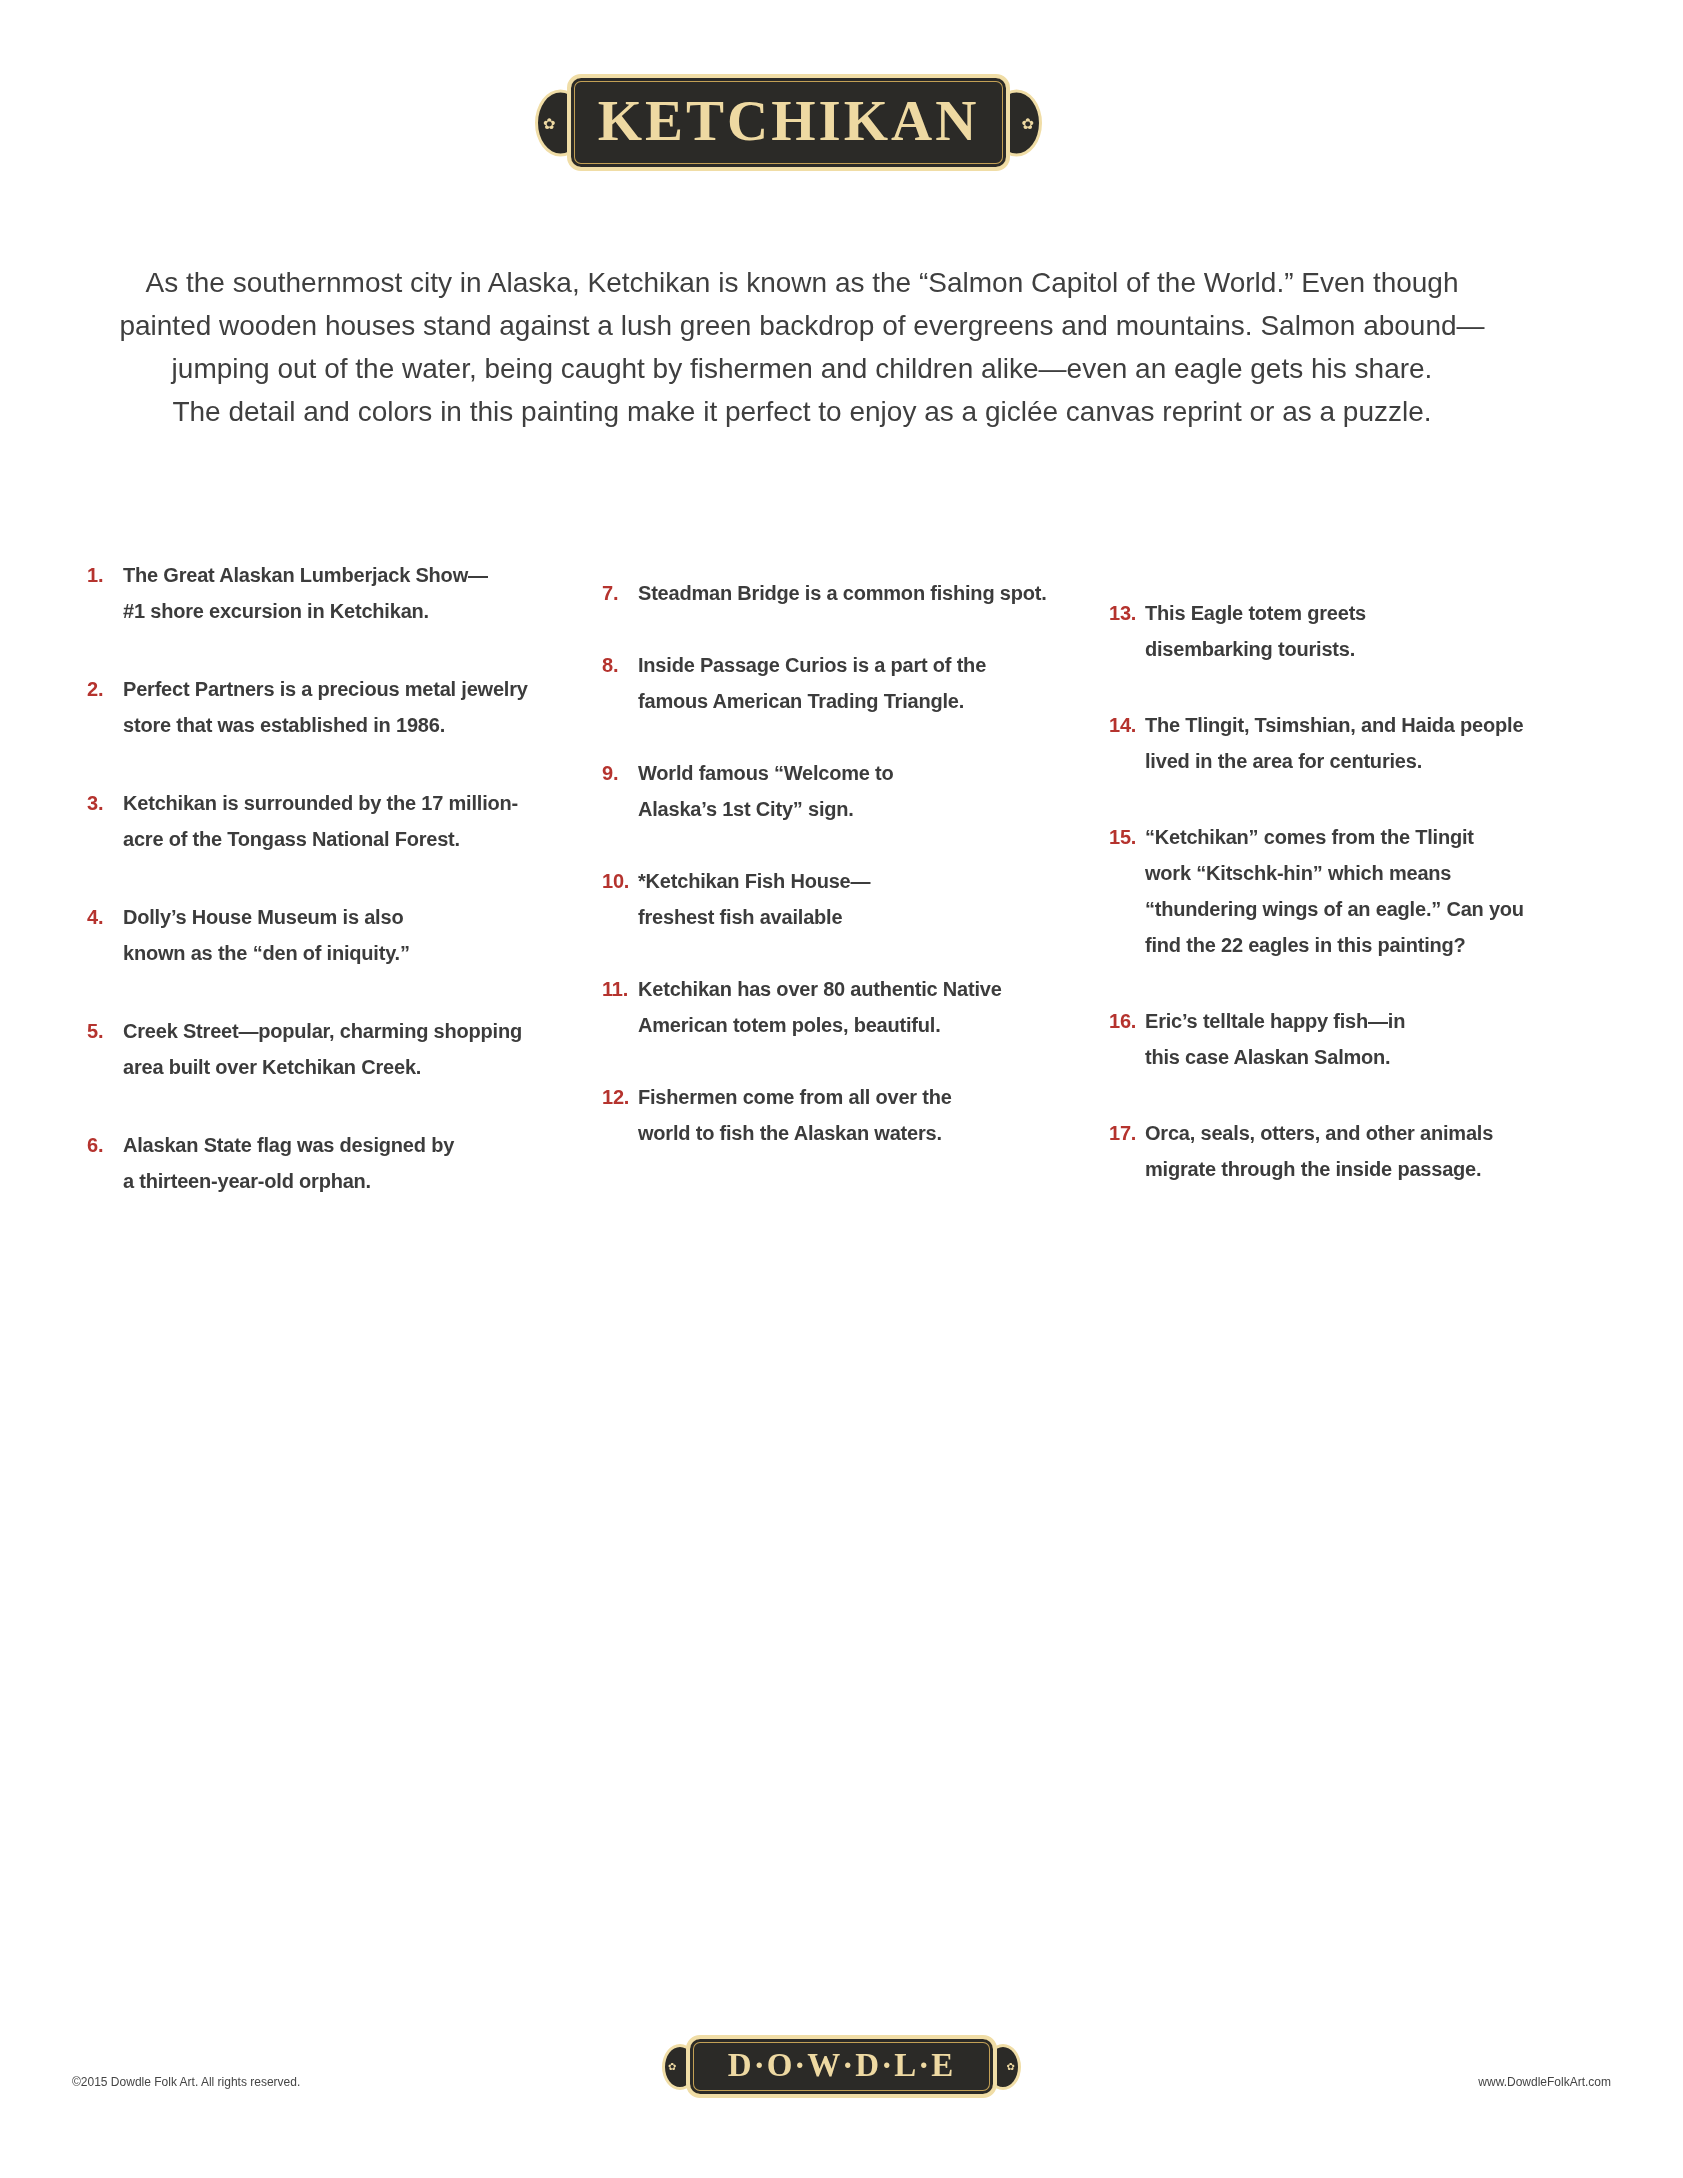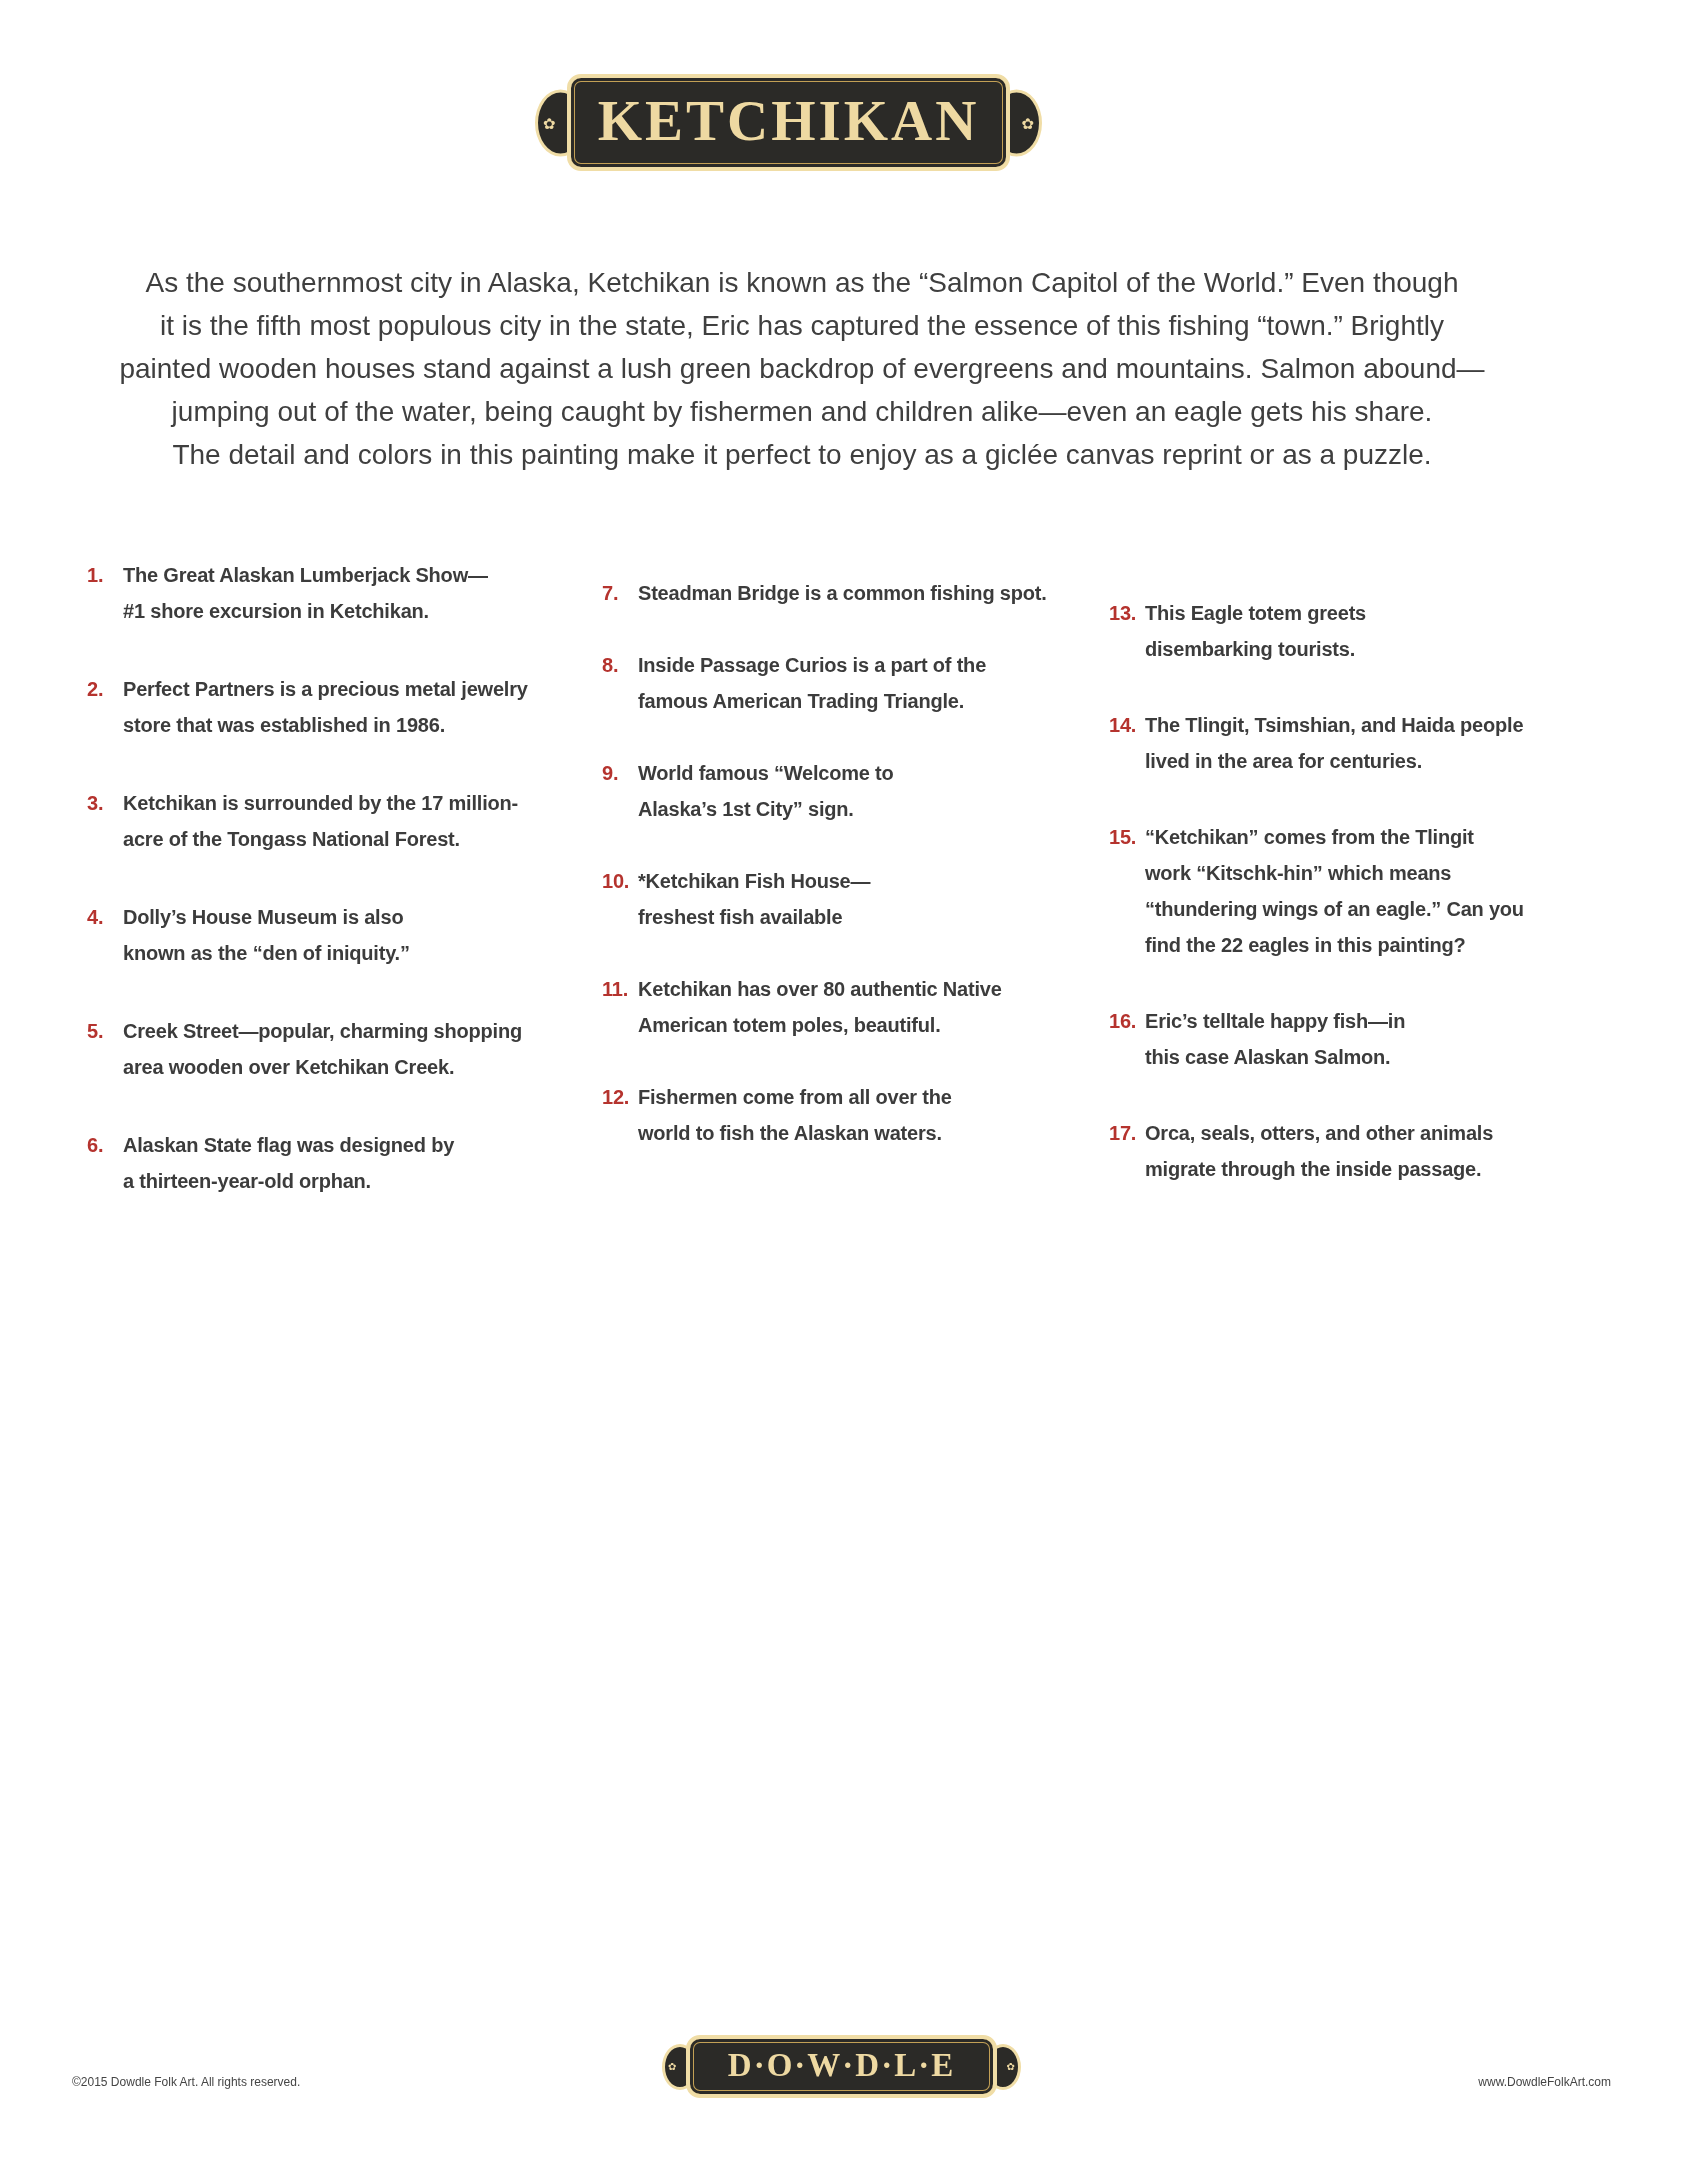--- a/index.html
+++ b/index.html
@@ -97,21 +97,20 @@
   <div class="ear ear-right">
     <span class="orn">✿</span>
   </div>
   <div class="plaque-body">
     <span class="plaque-text-lg">KETCHIKAN</span>
   </div>
 </div>
 
 <div class="intro">
   <div class="intro-line">As the southernmost city in Alaska, Ketchikan is known as the “Salmon Capitol of the World.” Even though</div>
-  <div class="intro-line">it is the fifth most populous city in the state, Eric has captured the essence of this fishing “town.” Brightly</div>
   <div class="intro-line">painted wooden houses stand against a lush green backdrop of evergreens and mountains. Salmon abound—</div>
   <div class="intro-line">jumping out of the water, being caught by fishermen and children alike—even an eagle gets his share.</div>
   <div class="intro-line">The detail and colors in this painting make it perfect to enjoy as a giclée canvas reprint or as a puzzle.</div>
 </div>
 
 <div>
   <div class="col" id="col-1">
       <div class="fact">
         <span class="fact-num">1.</span>
         <span class="fact-text">The Great Alaskan Lumberjack Show—
@@ -128,21 +127,21 @@
 acre of the Tongass National Forest.</span>
       </div>
       <div class="fact">
         <span class="fact-num">4.</span>
         <span class="fact-text">Dolly’s House Museum is also
 known as the “den of iniquity.”</span>
       </div>
       <div class="fact">
         <span class="fact-num">5.</span>
         <span class="fact-text">Creek Street—popular, charming shopping
-area wooden over Ketchikan Creek.</span>
+area built over Ketchikan Creek.</span>
       </div>
       <div class="fact">
         <span class="fact-num">6.</span>
         <span class="fact-text">Alaskan State flag was designed by
 a thirteen-year-old orphan.</span>
       </div>
     </div>
   <div class="col" id="col-2">
       <div class="fact">
         <span class="fact-num">7.</span>

